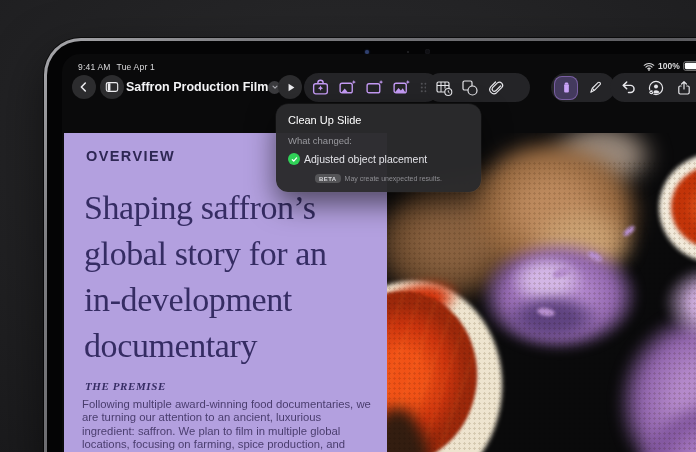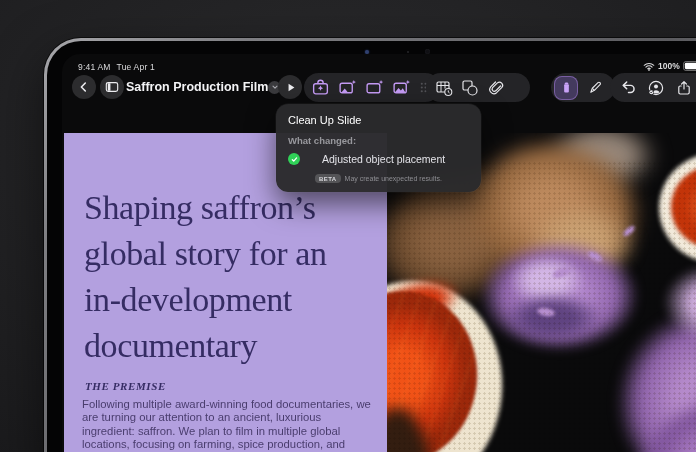--- a/index.html
+++ b/index.html
@@ -88,22 +88,22 @@
   .ph-bowlTR{left:272px;top:20px;width:115px;height:110px;filter:blur(2px);background:#f2eadb;}
   .ph-bowlTR-red{left:284px;top:32px;width:90px;height:84px;filter:blur(2px);
     background:radial-gradient(closest-side,#e65a20 25%,#c33409 70%);}
   .ph-tex{position:absolute;left:0;right:0;top:28px;bottom:0;opacity:.6;mix-blend-mode:multiply;
     background-image:radial-gradient(rgba(110,90,50,.3) 1px,rgba(0,0,0,0) 1.3px);background-size:5px 5px;}
   
   .popover{position:absolute;left:214px;top:50px;width:181px;border-radius:12px;z-index:30;
     background:rgba(42,42,44,.97);box-shadow:0 12px 28px rgba(0,0,0,.55),0 0 0 .5px rgba(255,255,255,.09);
     padding:10px 12px 9px;}
   .pop-title{font-size:11px;font-weight:400;color:#ffffff;}
-  .pop-sub{margin-top:9px;font-size:9.5px;color:#98989d;font-weight:bold;}
-  .pop-row{margin-top:7px;display:flex;align-items:center;gap:22px;font-size:10.5px;color:#e3e3e8;}
+  .pop-sub{margin-top:9px;font-size:9.5px;color:#98989d;}
+  .pop-row{margin-top:7px;display:flex;align-items:center;gap:4px;font-size:10.5px;color:#e3e3e8;}
   .check{width:12px;height:12px;border-radius:50%;background:#30d158;flex-shrink:0;
     display:flex;align-items:center;justify-content:center;}
   .pop-beta{margin-top:9px;display:flex;align-items:center;justify-content:center;gap:4px;
     font-size:7px;color:#8e8e93;}
   .beta{background:#545457;color:#d8d8dc;font-size:6px;font-weight:700;padding:1.5px 4px;
     border-radius:4px;letter-spacing:.4px;}
   svg{display:block;}
 </style>
 </head>
 <body>
@@ -297,20 +297,21 @@
                   <path d="M5.2 6H4.2A1.4 1.4 0 0 0 2.8 7.4v5.2A1.4 1.4 0 0 0 4.2 14h7.6a1.4 1.4 0 0 0 1.4-1.4V7.4A1.4 1.4 0 0 0 11.8 6h-1" fill="none" stroke="currentColor" stroke-width="1.2" stroke-linecap="round"></path>
                   <path d="M8 1.8v7.2M5.6 4 8 1.6 10.4 4" fill="none" stroke="currentColor" stroke-width="1.2" stroke-linecap="round" stroke-linejoin="round"></path>
                 </svg>
               </span>
           </span>
 
         </div>
 
         <div class="slide">
           <div class="panel">
+            <div class="eyebrow">OVERVIEW</div>
             <div class="headline">
               <div>Shaping saffron’s</div>
               <div>global story for an</div>
               <div>in-development</div>
               <div>documentary</div>
             </div>
             <div class="premise">THE PREMISE</div>
             <div class="bodytext">Following multiple award-winning food documentaries, we are turning our attention to an ancient, luxurious ingredient: saffron. We plan to film in multiple global locations, focusing on farming, spice production, and archaeology. We will also speak to leading experts about saffron’s history and contemporary allure.</div>
           </div>
           <div class="photo">

